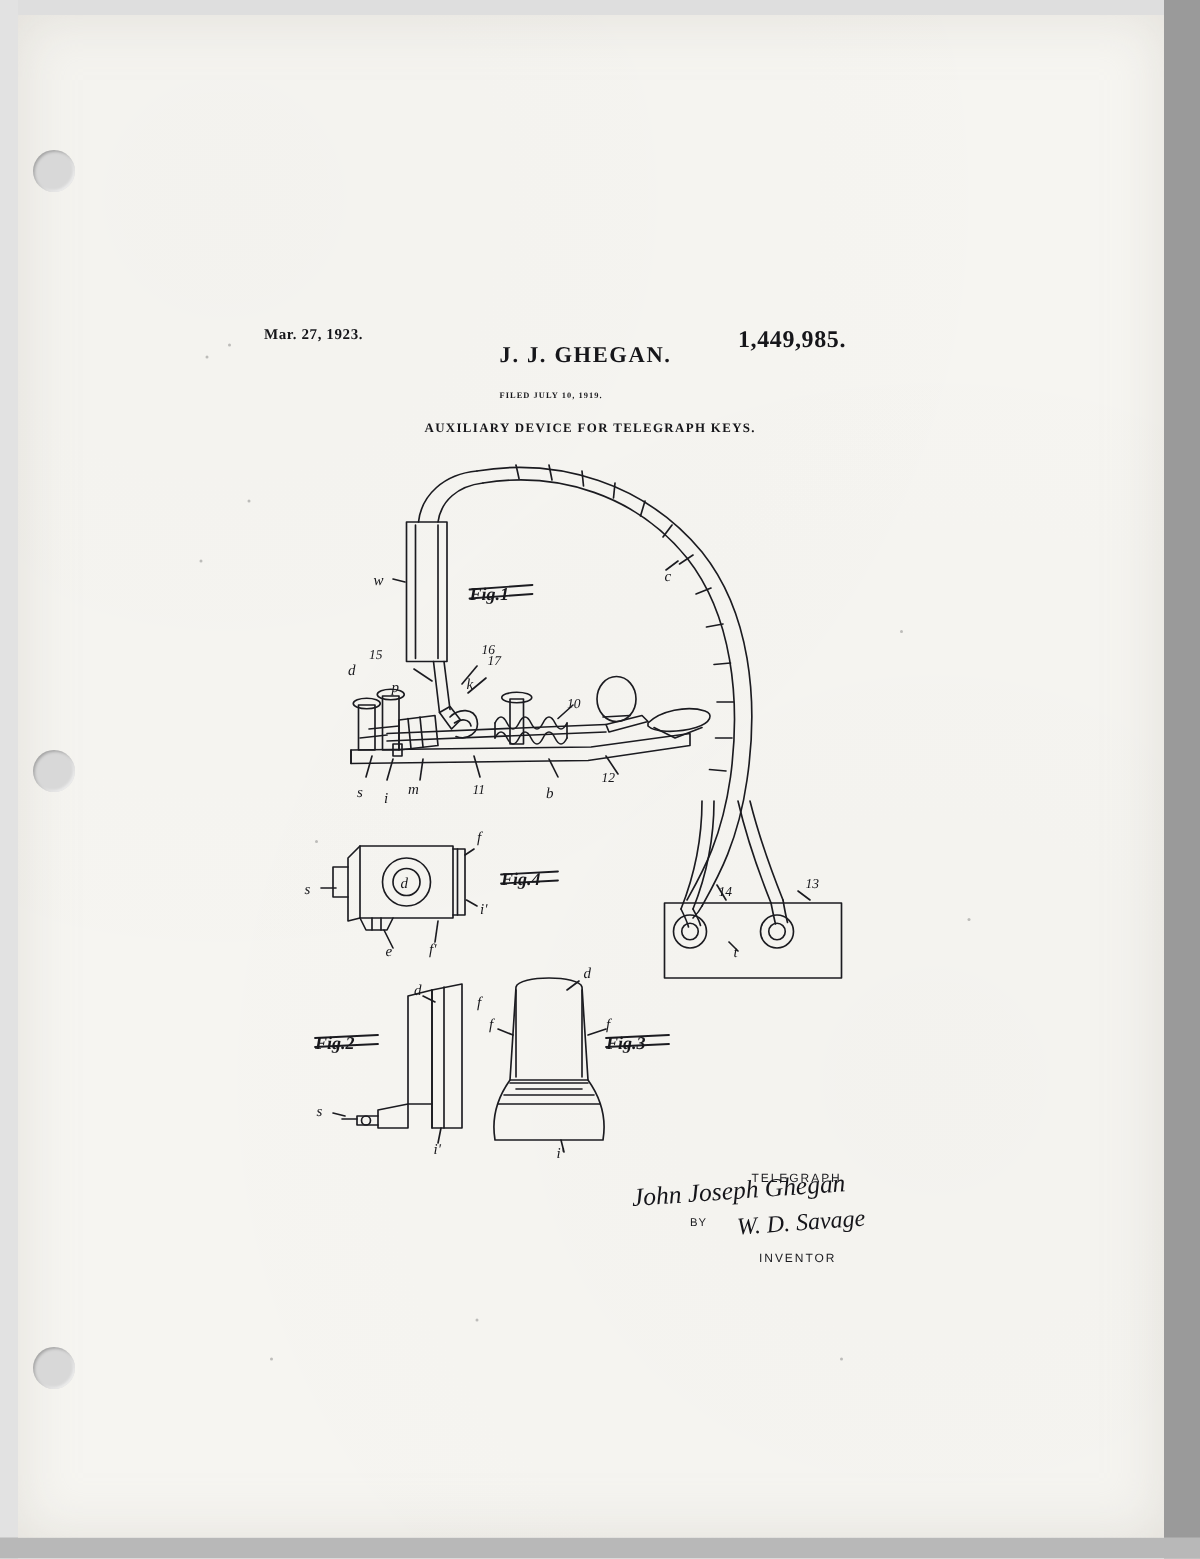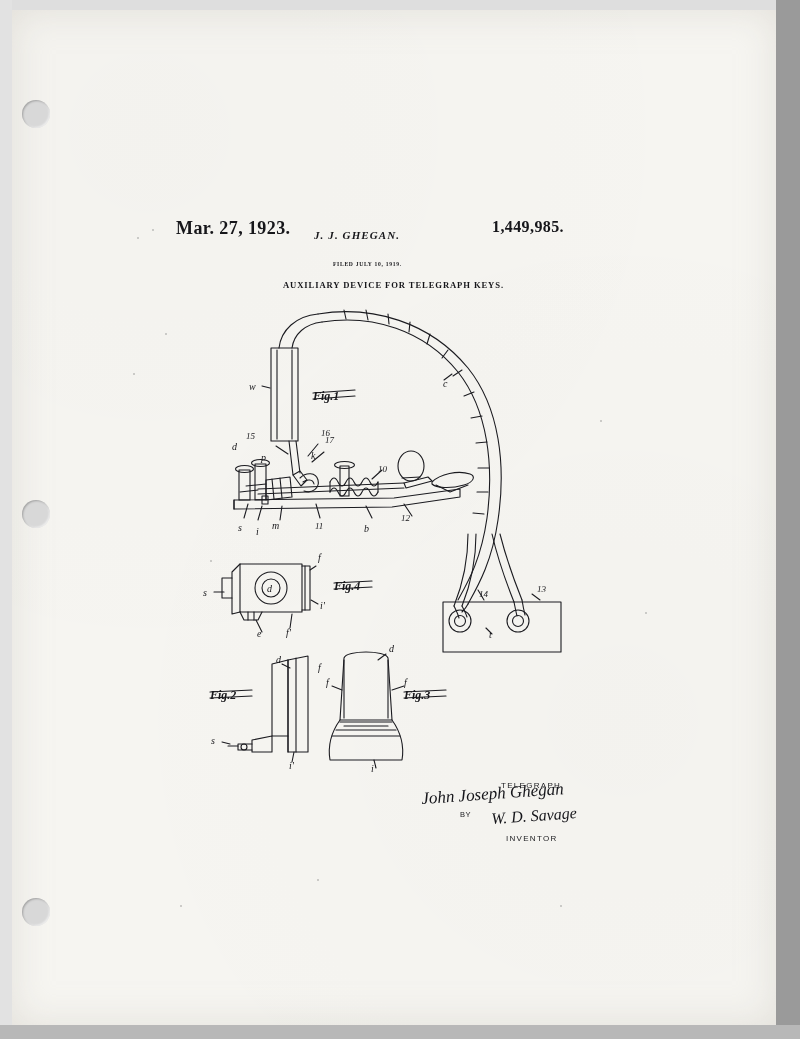--- a/index.html
+++ b/index.html
@@ -79,37 +79,36 @@
 
   
   .hdr {
     position: absolute;
     color: #16161a;
     font-family: "Liberation Serif", serif;
     white-space: nowrap;
   }
   #date-line {
     left: 176px; top: 218px;
-    font-size: 18px;
+    font-size: 10px;
     font-weight: 700;
     letter-spacing: 0.4px;
     text-align: right;
   }
   #patent-number {
     left: 492px; top: 218px;
     font-size: 16px;
     font-weight: 700;
     letter-spacing: 0.4px;
   }
   #inventor-name {
-    left: 314px; top: 229px;
-    font-size: 11px;
+    left: 333px; top: 229px;
+    font-size: 15px;
     font-weight: 700;
     letter-spacing: 1.1px;
-    font-style: italic;
   }
   #patent-title {
     left: 283px; top: 247px;
     font-size: 8.6px;
     font-weight: 700;
     letter-spacing: 0.9px;
     margin-top: 33px;
   }
   #filing-date {
     left: 333px; top: 261px;

